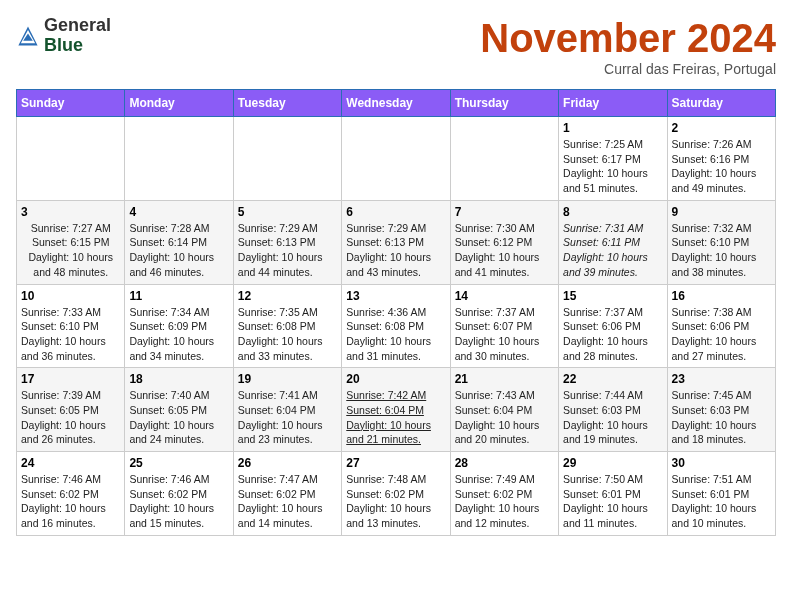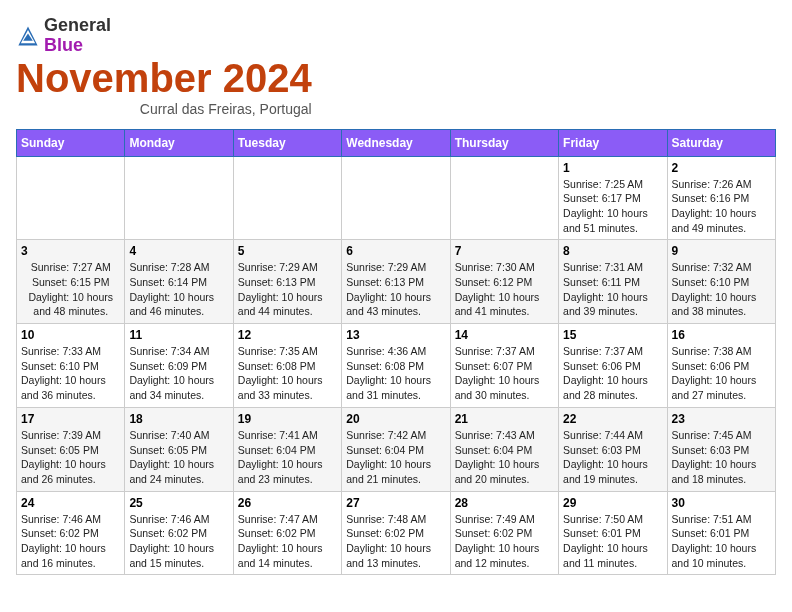--- a/index.html
+++ b/index.html
@@ -8,34 +8,33 @@
       background: #fff;
       width: 792px;
       min-height: 612px;
       padding: 16px;
     }
     .header {
       display: flex;
       justify-content: space-between;
       align-items: flex-start;
       margin-bottom: 12px;
-      flex-direction: column;
     }
     .logo {
       display: flex;
       align-items: center;
       gap: 4px;
     }
     .logo-text {
       font-size: 18px;
       font-weight: bold;
       line-height: 1.1;
     }
     .logo-general { color: #333; }
-    .logo-blue { color: #a21caf; }
+    .logo-blue { color: #14532d; }
     .logo-icon {
       width: 24px;
       height: 24px;
     }
     .title-block {
       text-align: right;
     }
     .month-title {
       font-size: 40px;
       font-weight: bold;
@@ -170,21 +169,21 @@
         </td>
         <td>
           <span class="day-number">7</span>
           <div class="day-info" style="white-space: pre-line;">Sunrise: 7:30 AM
 Sunset: 6:12 PM
 Daylight: 10 hours
 and 41 minutes.</div>
         </td>
         <td>
           <span class="day-number">8</span>
-          <div class="day-info" style="white-space: pre-line;">Sunrise: 7:31 AM
+          <div class="day-info" style="white-space: pre-line; font-style: italic;">Sunrise: 7:31 AM
 Sunset: 6:11 PM
 Daylight: 10 hours
 and 39 minutes.</div>
         </td>
         <td>
           <span class="day-number">9</span>
           <div class="day-info" style="white-space: pre-line;">Sunrise: 7:32 AM
 Sunset: 6:10 PM
 Daylight: 10 hours
 and 38 minutes.</div>
@@ -258,21 +257,21 @@
         </td>
         <td>
           <span class="day-number">19</span>
           <div class="day-info" style="white-space: pre-line;">Sunrise: 7:41 AM
 Sunset: 6:04 PM
 Daylight: 10 hours
 and 23 minutes.</div>
         </td>
         <td>
           <span class="day-number">20</span>
-          <div class="day-info" style="white-space: pre-line;">Sunrise: 7:42 AM
+          <div class="day-info" style="white-space: pre-line; text-decoration: underline;">Sunrise: 7:42 AM
 Sunset: 6:04 PM
 Daylight: 10 hours
 and 21 minutes.</div>
         </td>
         <td>
           <span class="day-number">21</span>
           <div class="day-info" style="white-space: pre-line;">Sunrise: 7:43 AM
 Sunset: 6:04 PM
 Daylight: 10 hours
 and 20 minutes.</div>

